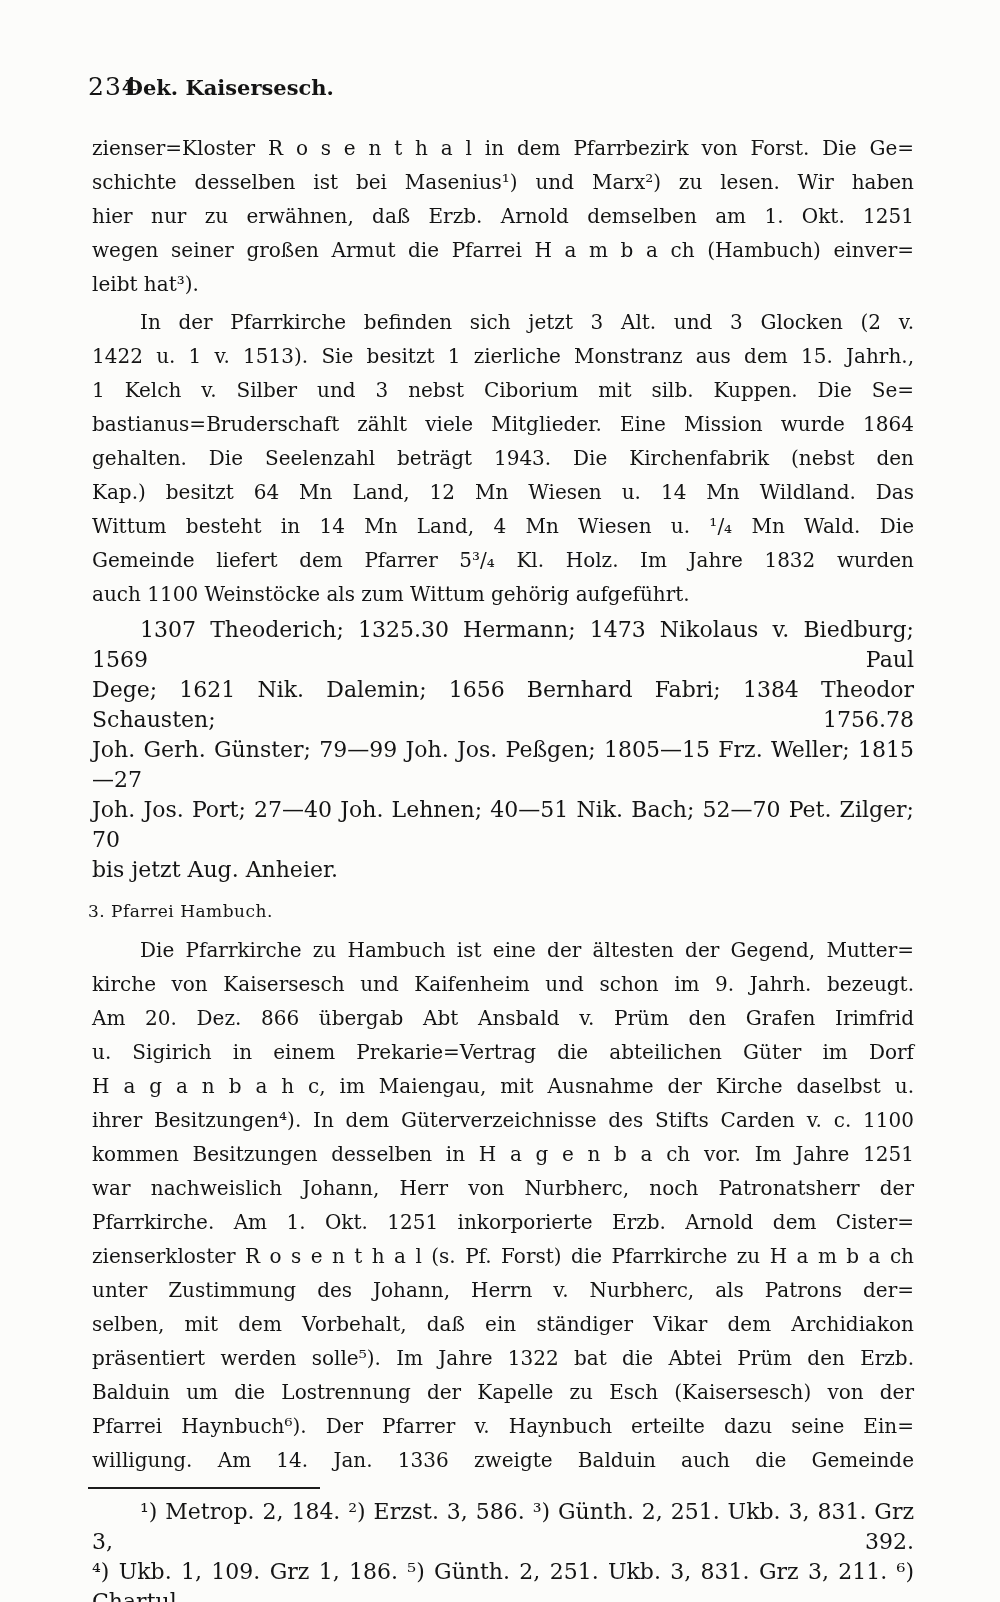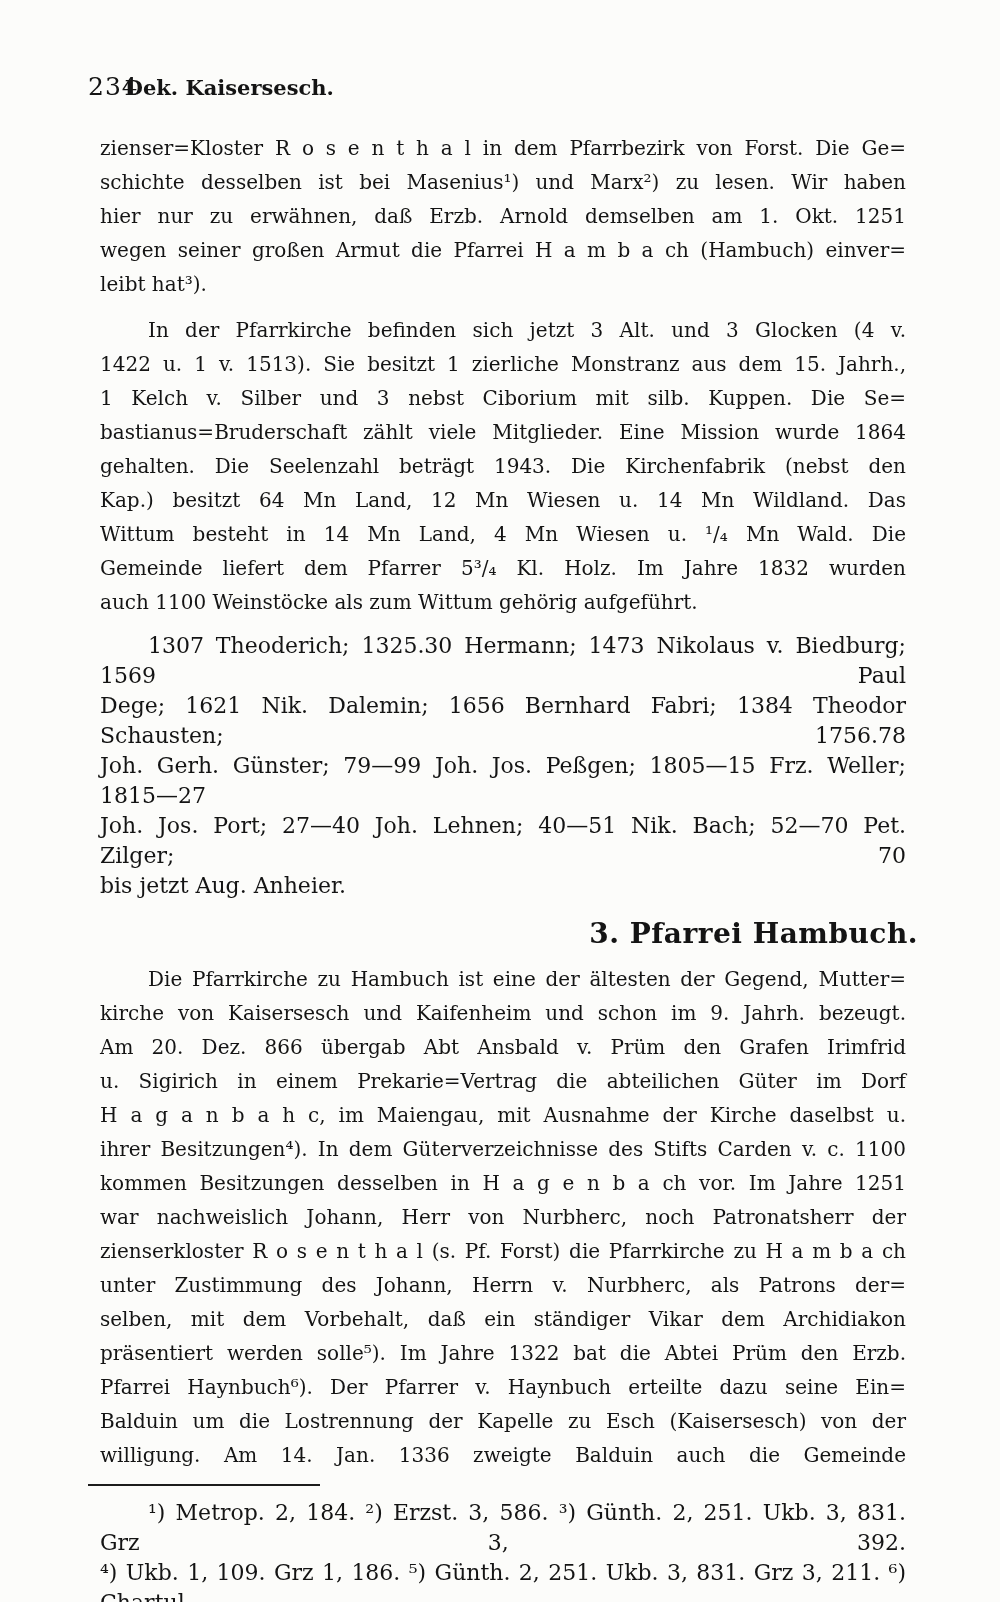--- a/index.html
+++ b/index.html
@@ -30,21 +30,21 @@
     flex: 0 0 auto;
   }
   .running-title {
     flex: 1 1 auto;
     font-size: 21px;
     font-weight: bold;
     transform: translateX(-14px);
   }
   .header-spacer { flex: 0 0 40px; }
 
-  .paragraph { margin: 12px; }
+  .paragraph { margin: 4px; }
   .paragraph .line {
     font-size: 20px;
     line-height: 34px;
     text-align: justify;
     text-align-last: justify;
     white-space: normal;
   }
   .paragraph .line.last { text-align-last: left; }
   .paragraph .line.indent { text-indent: 48px; }
 
@@ -55,23 +55,23 @@
 
   .series-heading {
     margin: 10px 0 2px 0;
     text-align: center;
     font-size: 19px;
     font-weight: bold;
     letter-spacing: 0.5px;
   }
   .section-heading {
     margin: 16px 0 12px 0;
-    text-align: right;
-    font-size: 28px;
-    font-weight: bold;
+    text-align: left;
+    font-size: 17px;
+    font-weight: normal;
     letter-spacing: 0.5px;
   }
   .footnotes { margin-top: 10px; }
   .footnote-rule {
     width: 232px;
     border-top: 2px solid #1c1c1c;
     margin: 0 0 8px 0;
   }
 </style>
 </head>
@@ -89,21 +89,21 @@
 
     <div class="paragraph">
         <div class="line">zienser=Kloster R o s e n t h a l in dem Pfarrbezirk von Forst.  Die Ge=</div>
         <div class="line">schichte desselben ist bei Masenius¹) und Marx²) zu lesen.  Wir haben</div>
         <div class="line">hier nur zu erwähnen, daß Erzb. Arnold demselben am 1. Okt. 1251</div>
         <div class="line">wegen seiner großen Armut die Pfarrei H a m b a ch (Hambuch) einver=</div>
         <div class="line last">leibt hat³).</div>
       </div>
 
     <div class="paragraph">
-        <div class="line indent">In der Pfarrkirche befinden sich jetzt 3 Alt. und 3 Glocken (4 v.</div>
+        <div class="line indent">In der Pfarrkirche befinden sich jetzt 3 Alt. und 3 Glocken (2 v.</div>
         <div class="line">1422 u. 1 v. 1513).  Sie besitzt 1 zierliche Monstranz aus dem 15. Jahrh.,</div>
         <div class="line">1 Kelch v. Silber und 3 nebst Ciborium mit silb. Kuppen.  Die Se=</div>
         <div class="line">bastianus=Bruderschaft zählt viele Mitglieder.  Eine Mission wurde 1864</div>
         <div class="line">gehalten.  Die Seelenzahl beträgt 1943.  Die Kirchenfabrik (nebst den</div>
         <div class="line">Kap.) besitzt 64 Mn Land, 12 Mn Wiesen u. 14 Mn Wildland.  Das</div>
         <div class="line">Wittum besteht in 14 Mn Land, 4 Mn Wiesen u. ¹/₄ Mn Wald.  Die</div>
         <div class="line">Gemeinde liefert dem Pfarrer 5³/₄ Kl. Holz.  Im Jahre 1832 wurden</div>
         <div class="line last">auch 1100 Weinstöcke als zum Wittum gehörig aufgeführt.</div>
       </div>
 
@@ -120,26 +120,27 @@
 
     <div class="paragraph">
         <div class="line indent">Die Pfarrkirche zu Hambuch ist eine der ältesten der Gegend, Mutter=</div>
         <div class="line">kirche von Kaisersesch und Kaifenheim und schon im 9. Jahrh. bezeugt.</div>
         <div class="line">Am 20. Dez. 866 übergab Abt Ansbald v. Prüm den Grafen Irimfrid</div>
         <div class="line">u. Sigirich in einem Prekarie=Vertrag die abteilichen Güter im Dorf</div>
         <div class="line">H a g a n b a h c, im Maiengau, mit Ausnahme der Kirche daselbst u.</div>
         <div class="line">ihrer Besitzungen⁴). In dem Güterverzeichnisse des Stifts Carden v. c. 1100</div>
         <div class="line">kommen Besitzungen desselben in H a g e n b a ch vor.  Im Jahre 1251</div>
         <div class="line">war nachweislich Johann, Herr von Nurbherc, noch Patronatsherr der</div>
+        <div class="line">Pfarrkirche.  Am 1. Okt. 1251 inkorporierte Erzb. Arnold dem Cister=</div>
         <div class="line">zienserkloster R o s e n t h a l (s. Pf. Forst) die Pfarrkirche zu H a m b a ch</div>
         <div class="line">unter Zustimmung des Johann, Herrn v. Nurbherc, als Patrons der=</div>
         <div class="line">selben, mit dem Vorbehalt, daß ein ständiger Vikar dem Archidiakon</div>
         <div class="line">präsentiert werden solle⁵).  Im Jahre 1322 bat die Abtei Prüm den Erzb.</div>
+        <div class="line">Balduin um die Lostrennung der Kapelle zu Esch (Kaisersesch) von der</div>
         <div class="line">Pfarrei Haynbuch⁶).  Der Pfarrer v. Haynbuch erteilte dazu seine Ein=</div>
-        <div class="line">Balduin um die Lostrennung der Kapelle zu Esch (Kaisersesch) von der</div>
         <div class="line">willigung.  Am 14. Jan. 1336 zweigte Balduin auch die Gemeinde</div>
       </div>
 
   </section>
 
   <footer class="footnotes">
     <div class="footnote-rule"></div>
     <div class="paragraph small">
         <div class="line indent">¹) Metrop. 2, 184.  ²) Erzst. 3, 586.  ³) Günth. 2, 251.  Ukb. 3, 831.  Grz 3, 392.</div>
         <div class="line">⁴) Ukb. 1, 109.  Grz 1, 186.  ⁵) Günth. 2, 251.  Ukb. 3, 831.  Grz 3, 211.  ⁶) Chartul.</div>

